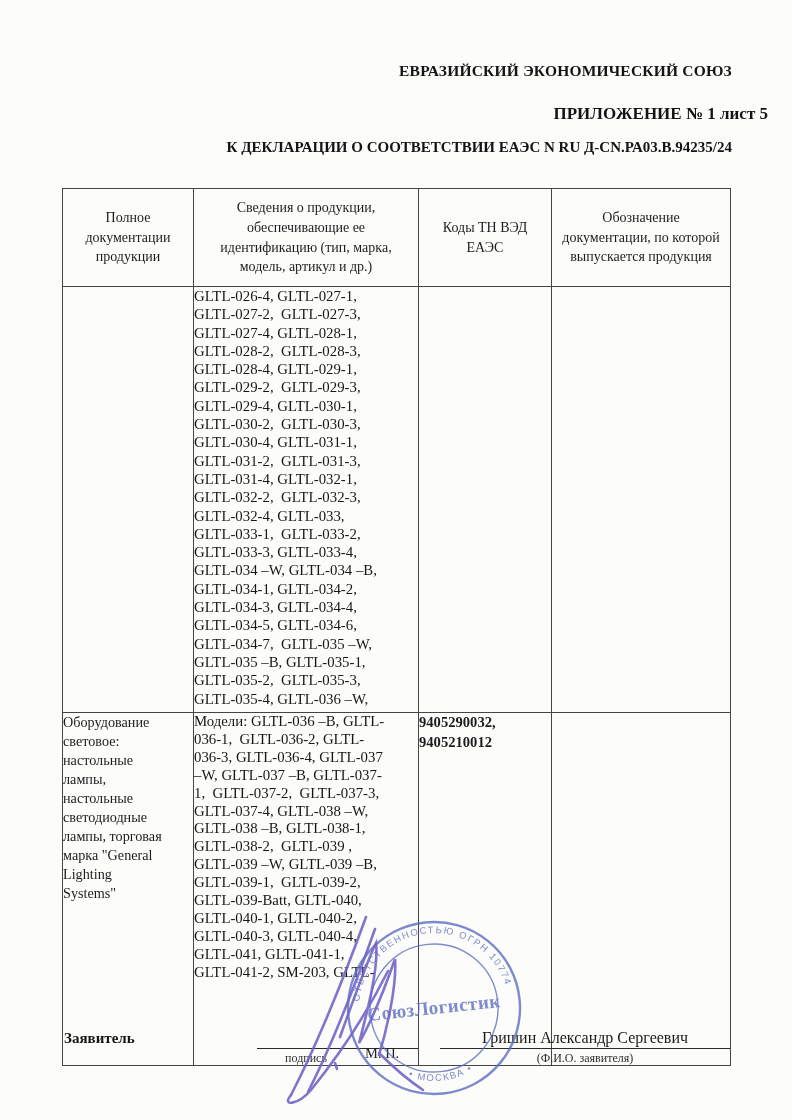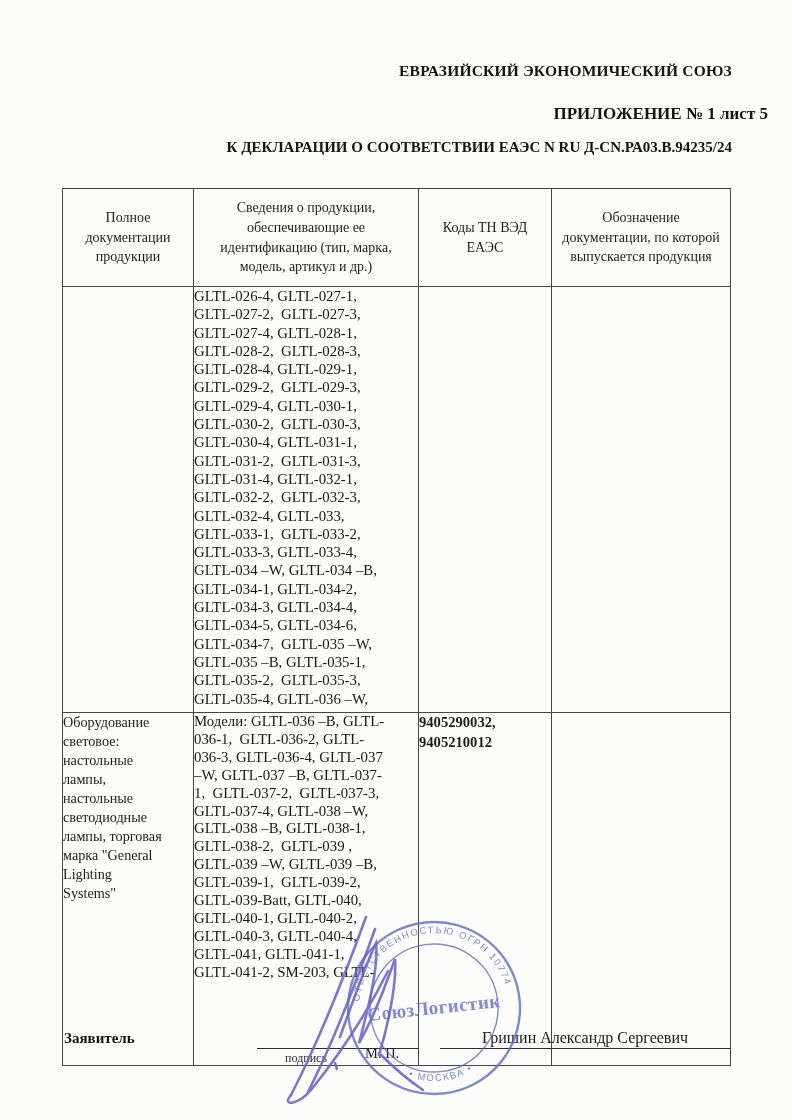--- a/index.html
+++ b/index.html
@@ -136,20 +136,21 @@
       </tr>
     </tbody>
   </table>
 
   <div class="applicant">Заявитель</div>
   <div class="sig-line line-sign"></div>
   <div class="cap-sign">подпись</div>
   <div class="cap-mp">М. П.</div>
   <div class="name-над">Гришин Александр Сергеевич</div>
   <div class="sig-line line-name"></div>
+  <div class="cap-name">(Ф.И.О. заявителя)</div>
 
   <svg class="stamp" viewBox="0 0 180 180" aria-hidden="true">
     <circle cx="90" cy="90" r="86" fill="none" stroke="#5a6cc0" stroke-width="2.4"></circle>
     <circle cx="90" cy="90" r="64" fill="none" stroke="#5a6cc0" stroke-width="1.4"></circle>
     <defs>
       <path id="arcTop" d="M 15,90 A 75,75 0 0 1 165,90" fill="none"></path>
       <path id="arcBot" d="M 17,90 A 73,73 0 0 0 163,90" fill="none"></path>
     </defs>
     <text class="arc">
       <textPath href="#arcTop" startOffset="50%" text-anchor="middle">ОТВЕТСТВЕННОСТЬЮ ОГРН 10774</textPath>

